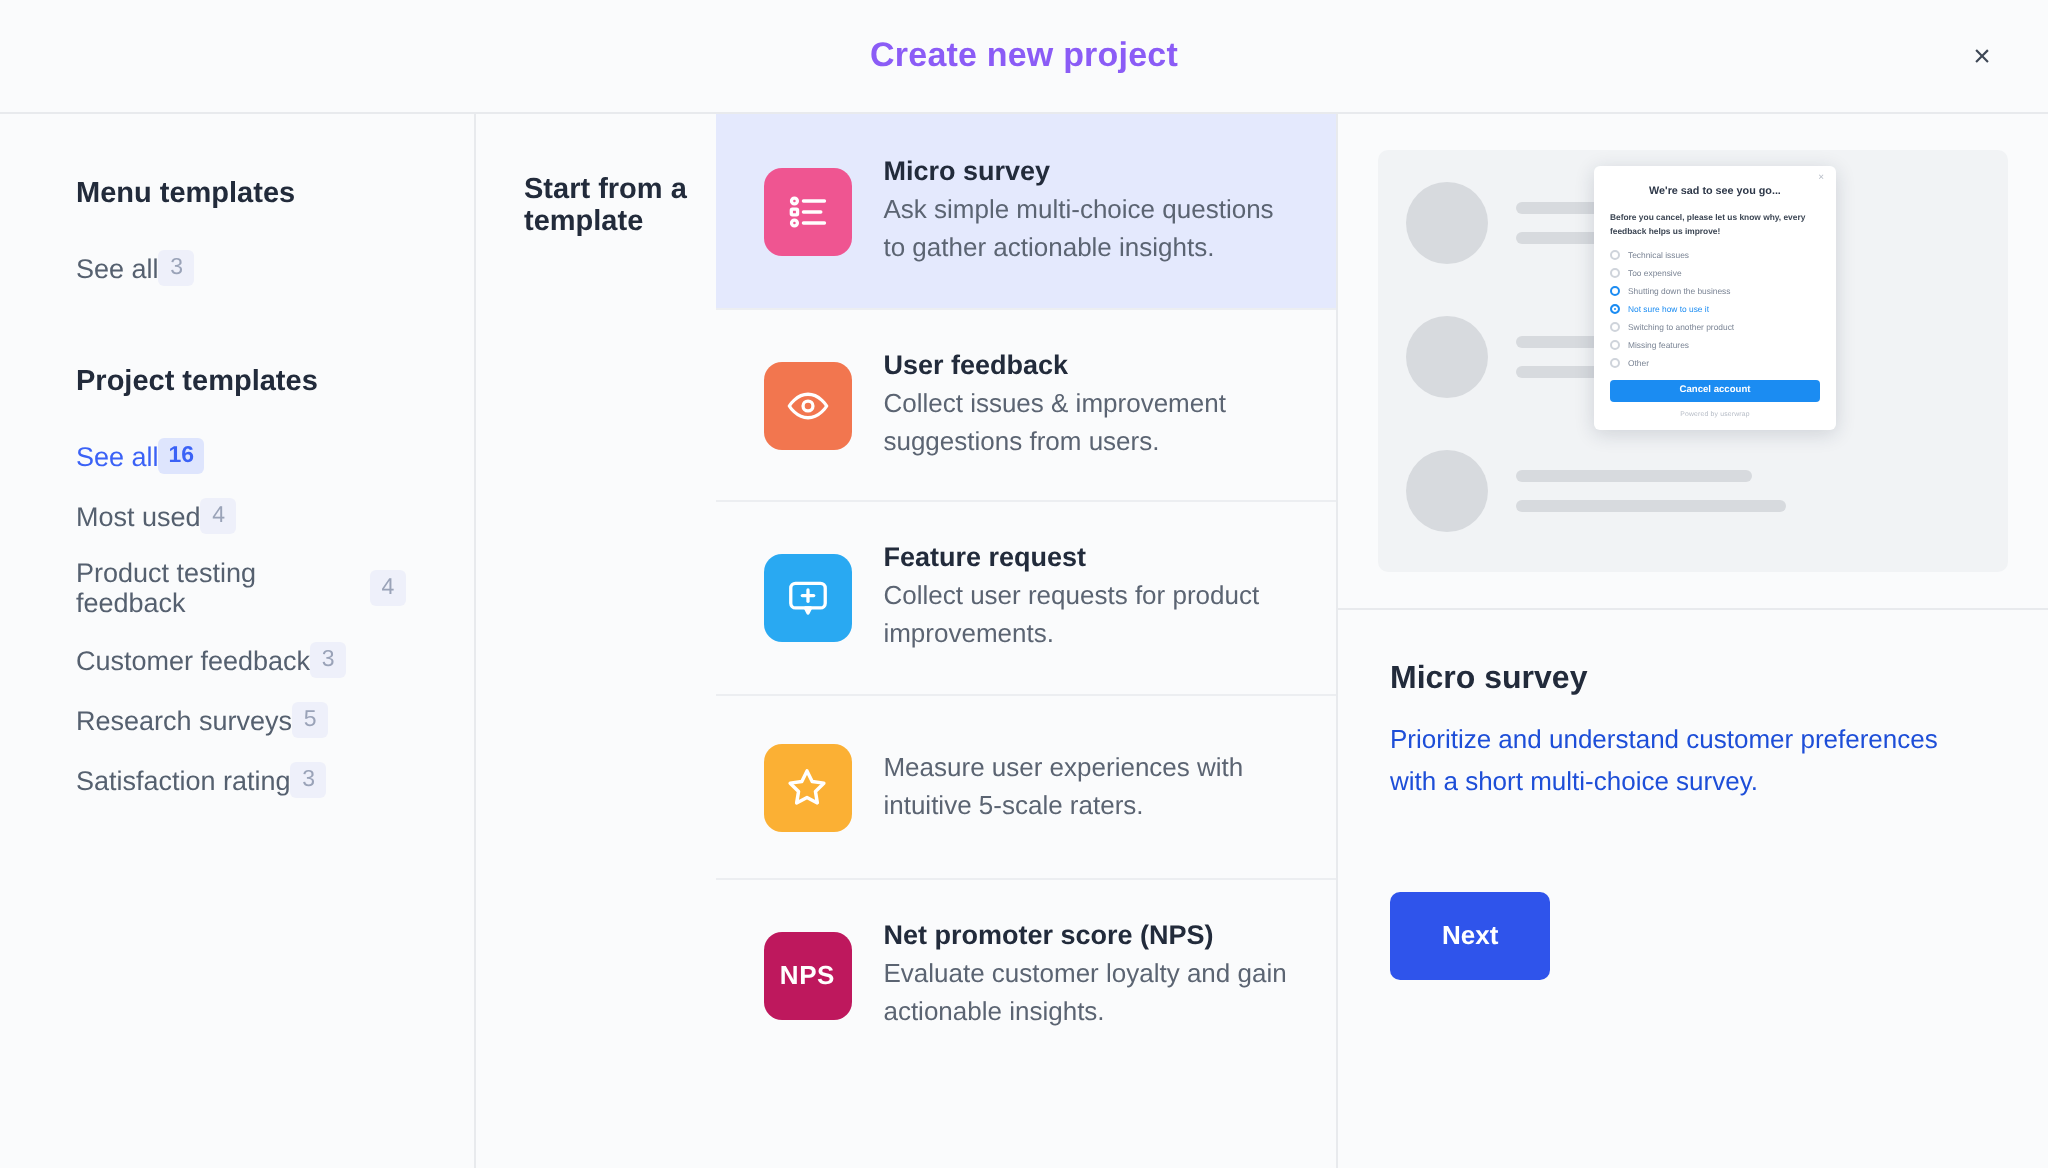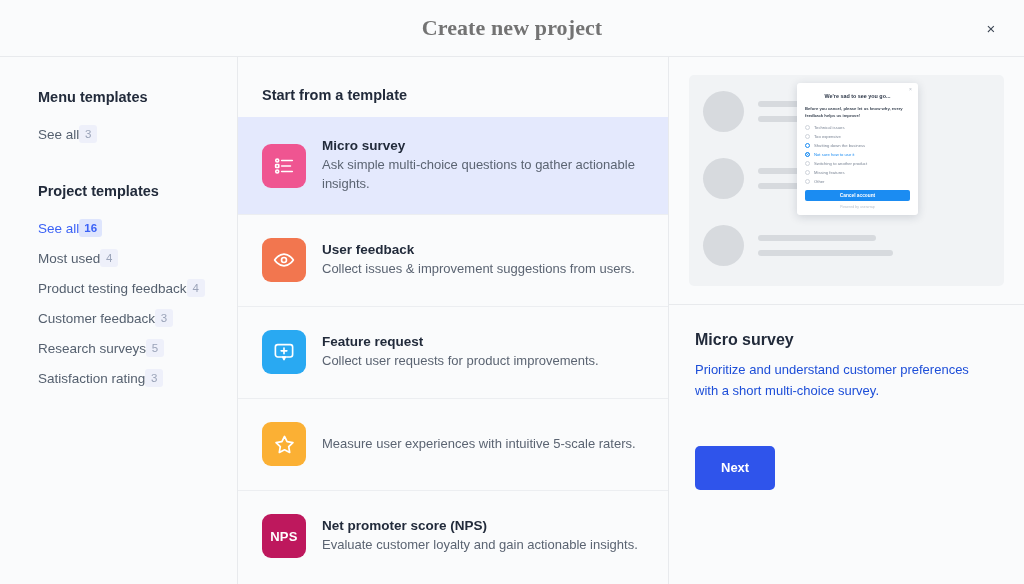--- a/index.html
+++ b/index.html
@@ -13,37 +13,37 @@
   .modal { width: 1024px; height: 584px; display: flex; flex-direction: column; background: #fafbfc; }
 
   
   .header {
     height: 57px; flex: 0 0 57px;
     background: #fafbfc;
     border-bottom: 1px solid #e8eaed;
     display: flex; align-items: center; justify-content: center;
     position: relative;
   }
-  .header-title { font-size: 22px; font-weight: 700; color: #737373; letter-spacing: .1px; font-family: Liberation Serif, serif; }
+  .header-title { font-size: 17px; font-weight: 700; color: #8b5cf6; letter-spacing: .1px; }
   .close-btn {
     position: absolute; right: 18px; top: 50%; transform: translateY(-50%);
     width: 30px; height: 30px; border: none; background: transparent;
     color: #3d4755; font-size: 15px; line-height: 1; cursor: pointer;
     display: flex; align-items: center; justify-content: center; font-weight: 500;
   }
 
   
   .body { flex: 1 1 auto; display: flex; min-height: 0; }
 
   
   .sidebar {
     width: 238px; flex: 0 0 238px;
     background: #fafbfc;
     border-right: 1px solid #e8eaed;
-    padding: 22px 22px 0 38px;
+    padding: 22px 34px 0 38px;
   }
   .side-heading {
     font-size: 14.5px; font-weight: 700; color: #222b3b;
     margin-top: 10px; margin-bottom: 14px;
   }
   .side-heading.second { margin-top: 34px; }
   .side-row {
     display: flex; align-items: center; justify-content: flex-start;
     padding: 6px 0; cursor: pointer;
   }
@@ -54,21 +54,21 @@
     background: #eef0fa; color: #9aa3b8;
     font-size: 11.5px; line-height: 18px; text-align: center; font-weight: 400;
   }
   .side-row.active .badge { background: #dee5fd; color: #3b62f6; font-weight: 700; }
 
   
   .middle {
     width: 431px; flex: 0 0 431px;
     background: #fafbfc;
     border-right: 1px solid #e8eaed;
-    display: flex; flex-direction: column; min-height: 0;
+    display: flex; flex-direction: row; min-height: 0;
   }
   .middle-head {
     padding: 30px 0 14px 24px;
     font-size: 14.5px; font-weight: 700; color: #222b3b;
   }
   .tpl-list { flex: 1 1 auto; overflow: hidden; }
   .tpl-row {
     display: flex; align-items: center; gap: 16px;
     padding: 20px 22px 20px 24px;
     border-top: 1px solid #eceef1;

